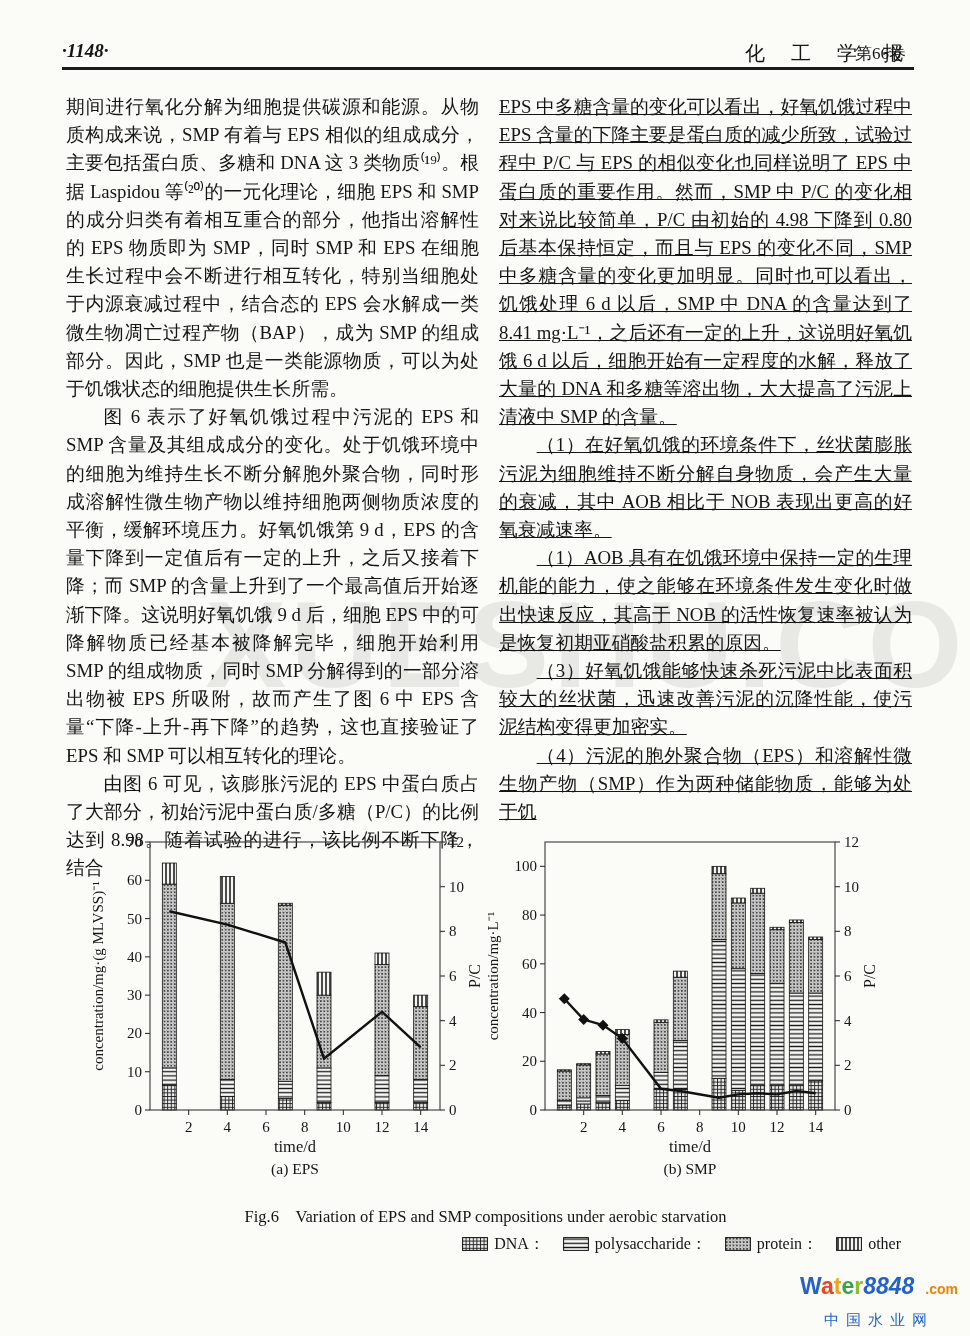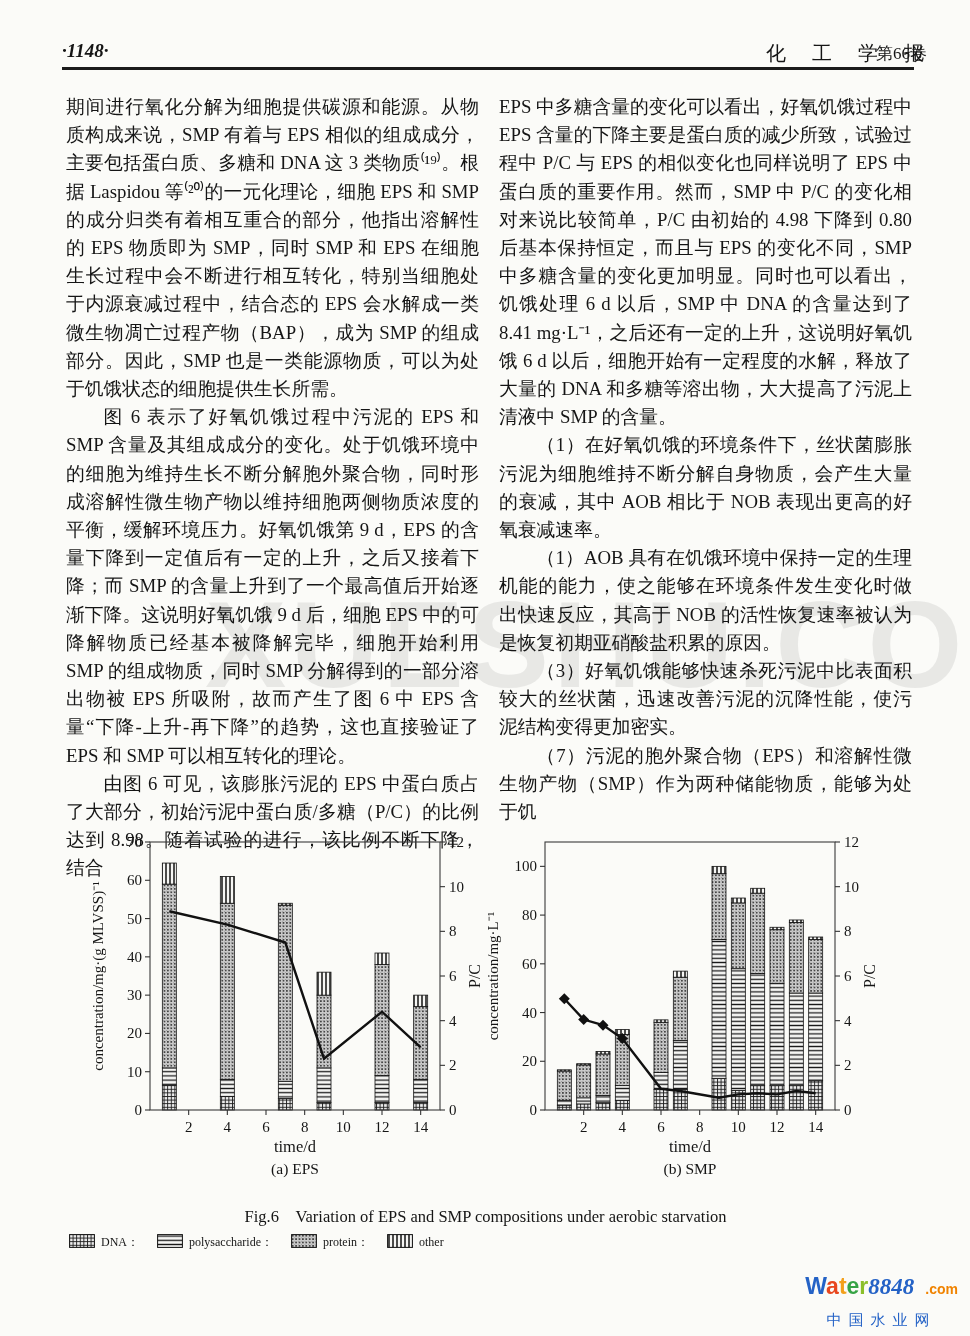--- a/index.html
+++ b/index.html
@@ -1,52 +1,52 @@
 <!DOCTYPE html>
 <html><head>
 <meta charset="utf-8">
 <style>
   html,body{margin:0;padding:0;background:#e8e8e4;}
   .page{position:relative;width:970px;height:1336px;margin:0 auto;background:#fbfbf8;
         font-family:"Liberation Serif",serif;color:#151515;overflow:hidden;}
   
-  .header-row{position:absolute;left:62px;right:43px;top:40px;height:26px;z-index:2;}
+  .header-row{position:absolute;left:62px;right:64px;top:40px;height:26px;z-index:2;}
   .page-no{position:absolute;left:0;top:0;font-style:italic;font-weight:bold;font-size:19px;}
   .journal{position:absolute;left:0;right:0;top:0;text-align:right;font-size:20px;letter-spacing:3px;}
   .volume{position:absolute;right:0;top:2px;font-size:17px;}
   .head-rule{position:absolute;left:62px;right:56px;top:67px;border-top:3px solid #1b1b1b;z-index:2;}
   
   .col{position:absolute;top:93px;width:413px;text-align:justify;font-size:18.8px;line-height:28.2px;z-index:2;}
   .col-left{left:66px;}
-  .col-right{left:499px;}
+  .col-right{left:499px;text-decoration:underline;}
   .para{margin:0;}
   .para.indent{text-indent:2em;}
   .section-head{margin:15px 0 12px 0;font-size:20.5px;font-weight:bold;}
   .section-head .sec-num{margin-right:28px;}
   .section-head .sec-title{letter-spacing:14px;}
   
   .watermark{position:absolute;left:205px;top:575px;z-index:1;white-space:nowrap;
              font-family:"Liberation Sans",sans-serif;font-weight:bold;font-size:122px;
              letter-spacing:4px;color:#8f8f8f;opacity:0.17;}
   
   .figure{position:absolute;left:60px;top:826px;width:850px;height:445px;z-index:2;}
   .chart{position:absolute;top:0;}
   #chart-a{left:28px;}
   #chart-b{left:423px;}
   .fig-cap-cn{position:absolute;top:352px;left:0;right:0;text-align:center;font-size:17.5px;}
   .fig-cap-en{position:absolute;top:380px;left:1px;right:0;text-align:center;font-size:16.5px;}
-  .fig-legend{position:absolute;top:408px;left:0;right:0;text-align:left;font-size:12px;}
+  .fig-legend{position:absolute;top:408px;left:0;right:0;text-align:right;font-size:16px;}
   .legend-item{margin:0 9px;white-space:nowrap;}
   .legend-item svg{vertical-align:-2px;margin-right:6px;}
   svg text{font-family:"Liberation Serif",serif;fill:#151515;}
   
   .logo{position:absolute;right:12px;bottom:8px;text-align:center;z-index:3;
         font-family:"Liberation Sans",sans-serif;line-height:1.1;}
   .logo-line1{font-size:23px;font-weight:bold;white-space:nowrap;}
-  .logo-num{font-style:italic;font-family:Liberation Serif, serif;}
+  .logo-num{font-style:italic;font-family:Liberation Sans, sans-serif;}
   .logo-tld{font-size:14px;margin-left:11px;}
   .logo-cn{font-size:15px;font-weight:normal;letter-spacing:7px;margin-top:12px;}
 </style>
 </head>
 <body>
 
 <div class="page">
 
   <div class="header-row">
     <span class="page-no">·1148·</span>
@@ -64,21 +64,21 @@
     </div>
 
   <div class="col col-right">
     <div id="right-top">
         <p class="para">EPS 中多糖含量的变化可以看出，好氧饥饿过程中 EPS 含量的下降主要是蛋白质的减少所致，试验过程中 P/C 与 EPS 的相似变化也同样说明了 EPS 中蛋白质的重要作用。然而，SMP 中 P/C 的变化相对来说比较简单，P/C 由初始的 4.98 下降到 0.80 后基本保持恒定，而且与 EPS 的变化不同，SMP 中多糖含量的变化更加明显。同时也可以看出，饥饿处理 6 d 以后，SMP 中 DNA 的含量达到了 8.41 mg·L⁻¹，之后还有一定的上升，这说明好氧饥饿 6 d 以后，细胞开始有一定程度的水解，释放了大量的 DNA 和多糖等溶出物，大大提高了污泥上清液中 SMP 的含量。</p>
       </div>
     <div id="right-concl">
         <p class="para indent">（1）在好氧饥饿的环境条件下，丝状菌膨胀污泥为细胞维持不断分解自身物质，会产生大量的衰减，其中 AOB 相比于 NOB 表现出更高的好氧衰减速率。</p>
         <p class="para indent">（1）AOB 具有在饥饿环境中保持一定的生理机能的能力，使之能够在环境条件发生变化时做出快速反应，其高于 NOB 的活性恢复速率被认为是恢复初期亚硝酸盐积累的原因。</p>
         <p class="para indent">（3）好氧饥饿能够快速杀死污泥中比表面积较大的丝状菌，迅速改善污泥的沉降性能，使污泥结构变得更加密实。</p>
-        <p class="para indent">（7）污泥的胞外聚合物（EPS）和溶解性微生物产物（SMP）作为两种储能物质，能够为处于饥</p>
+        <p class="para indent">（4）污泥的胞外聚合物（EPS）和溶解性微生物产物（SMP）作为两种储能物质，能够为处于饥</p>
       </div>
   </div>
 
   <div class="figure">
     <svg class="chart" id="chart-a" width="400" height="352" viewBox="0 0 400 352">
         <defs>
           <pattern id="pagrid" patternUnits="userSpaceOnUse" width="3.6" height="3.6">
             <rect width="3.6" height="3.6" fill="#ececec"></rect>
             <path d="M0 0.5 H3.6 M0.5 0 V3.6" stroke="#1a1a1a" stroke-width="0.9"></path>
           </pattern>

